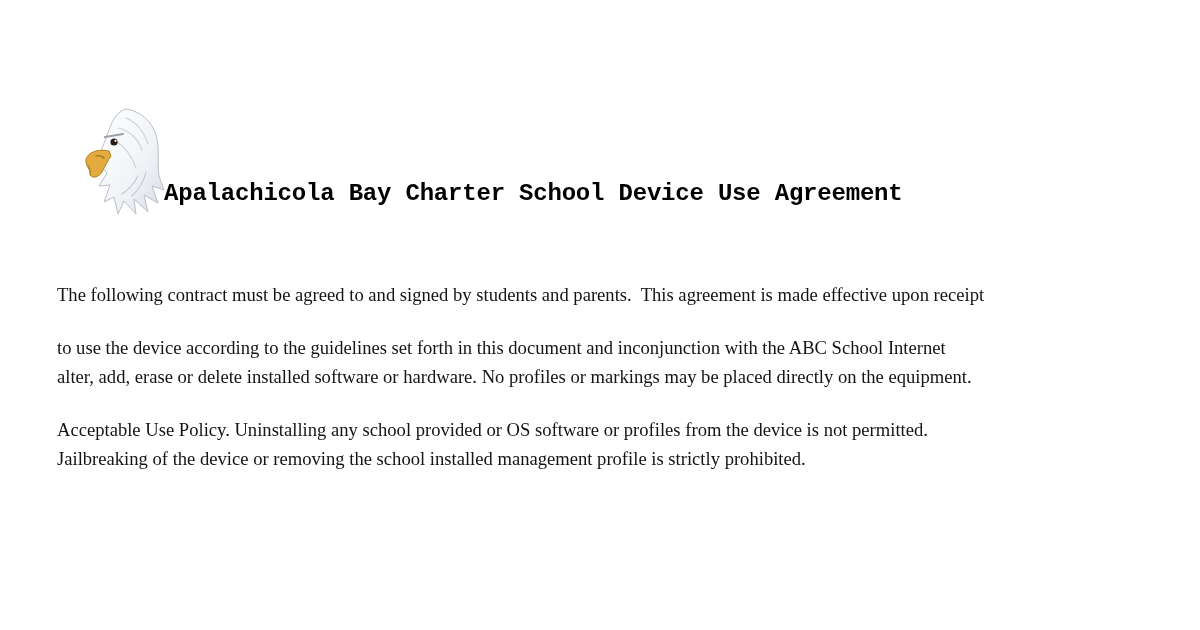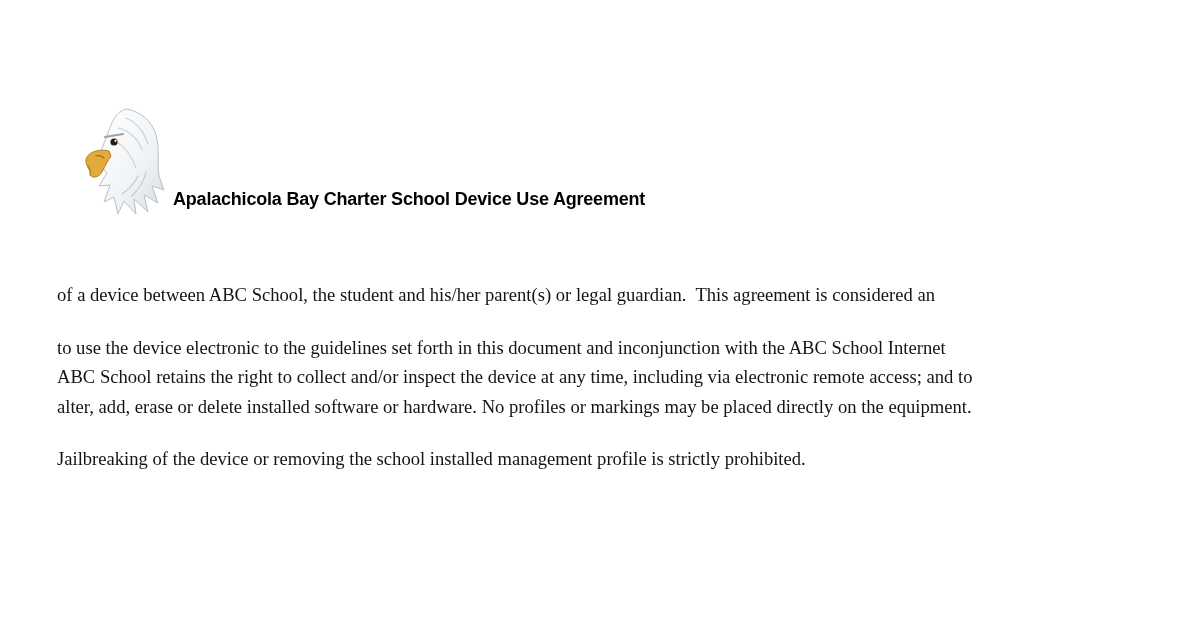--- a/index.html
+++ b/index.html
@@ -20,24 +20,24 @@
     top: 106px;
     width: 90px;
     height: 110px;
   }
   .logo svg { width: 100%; height: 100%; display: block; }
 
   .doc-title {
     position: absolute;
     left: 164px;
     top: 180px;
-    margin: 9px;
-    font-family: Liberation Sans, sans-serif;
+    margin: 0;
+    font-family: Liberation Mono, monospace;
     font-weight: 700;
-    font-size: 18px;
+    font-size: 24px;
     letter-spacing: -0.2px;
     color: #000000;
     white-space: nowrap;
   }
 
   .content {
     position: absolute;
     left: 57px;
     top: 280px;
     width: 1090px;
@@ -88,27 +88,27 @@
       <circle cx="36" cy="36" r="3.6" fill="#2a1d12"></circle>
       <circle cx="37.5" cy="34.8" r="1.1" fill="#ffffff"></circle>
     </svg>
   </div>
 
   <h1 class="doc-title">Apalachicola Bay Charter School Device Use Agreement</h1>
 
   <main class="content">
 
     <div class="para">
-      <div class="line">of a device between ABC School, the student and his/her parent(s) or legal guardian.  This agreement is considered an</div>
+      <div class="line">The following contract must be agreed to and signed by students and parents.  This agreement is made effective upon receipt</div>
     </div>
 
     <div class="para">
-      <div class="line">to use the device electronic to the guidelines set forth in this document and inconjunction with the ABC School Internet</div>
-      <div class="line">ABC School retains the right to collect and/or inspect the device at any time, including via electronic remote access; and to</div>
+      <div class="line">to use the device according to the guidelines set forth in this document and inconjunction with the ABC School Internet</div>
       <div class="line">alter, add, erase or delete installed software or hardware. No profiles or markings may be placed directly on the equipment.</div>
     </div>
 
     <div class="para">
+      <div class="line">Acceptable Use Policy. Uninstalling any school provided or OS software or profiles from the device is not permitted.</div>
       <div class="line">Jailbreaking of the device or removing the school installed management profile is strictly prohibited.</div>
     </div>
 
   </main>
 </div>
 
 </body></html>

